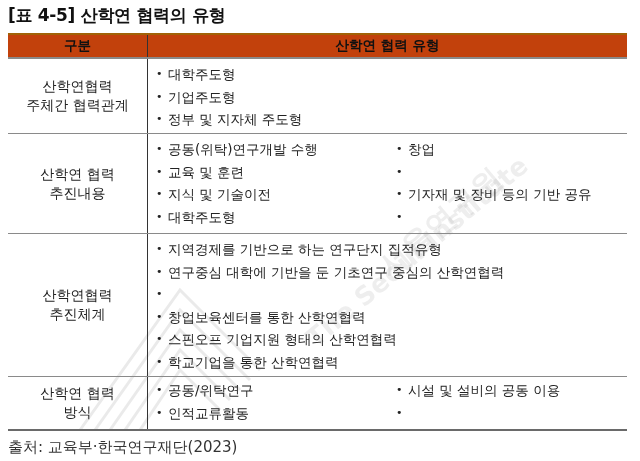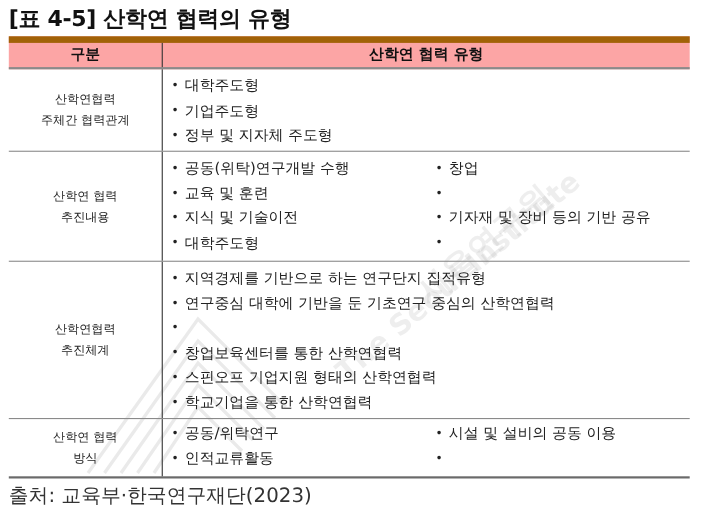--- a/index.html
+++ b/index.html
@@ -3,57 +3,57 @@
 <meta charset="utf-8">
 <style>
   html, body { margin: 0; padding: 0; background: #ffffff; }
   body {
     width: 640px; height: 461px; position: relative; overflow: hidden;
     font-family: "DejaVu Sans", "Liberation Sans", sans-serif;
     color: #222;
   }
   .title {
     position: absolute; left: 8px; top: 4px;
-    font-size: 20px; font-weight: bold; color: #111;
+    font-size: 17px; font-weight: bold; color: #111;
     letter-spacing: -0.3px;
   }
   .table {
     position: absolute; left: 8px; top: 33px; width: 619px;
   }
   .hdr {
-    display: flex; height: 22px; background: #fca5a5;
-    border-top: 6px solid #a16207; border-bottom: 2px solid #8a8a8a;
+    display: flex; height: 22px; background: #c2410c;
+    border-top: 2px solid #a16207; border-bottom: 2px solid #8a8a8a;
   }
   .hdr .c1, .hdr .c2 {
     font-weight: bold; font-size: 13.5px; color: #111;
     display: flex; align-items: center; justify-content: center;
   }
   .hdr .c1 { width: 139px; border-right: 1px solid #333; }
   .hdr .c2 { flex: 1; }
   .row { display: flex; border-bottom: 1.5px solid #8a8a8a; }
   .row.last { border-bottom: 2px solid #6a6a6a; }
   .row .c1 {
     width: 139px; border-right: 1px solid #333;
     display: flex; align-items: center; justify-content: center;
-    text-align: center; font-size: 11px; line-height: 19px; color: #222;
+    text-align: center; font-size: 14px; line-height: 19px; color: #222;
     flex-direction: column;
   }
   .row .c2 {
     flex: 1; display: flex; padding: 4px 0 4px 0;
   }
   .col { display: flex; flex-direction: column; }
   .col.a { padding-left: 8px; }
   .col.a.w { width: 240px; }
   .item {
     font-size: 13.5px; line-height: 22.5px; white-space: nowrap; color: #222;
     display: flex; align-items: center;
   }
   .bullet { width: 12px; display: inline-block; font-size: 11px; color: #222; }
   .source {
-    position: absolute; left: 8px; top: 438px; font-size: 18px; color: #333;
+    position: absolute; left: 8px; top: 438px; font-size: 15px; color: #333;
   }
   .wm {
     position: absolute; pointer-events: none; color: rgba(160,160,160,0.18);
     font-weight: bold; transform-origin: left top;
   }
 </style>
 </head>
 <body>
 
 <div class="title">[표 4-5] 산학연 협력의 유형</div>

